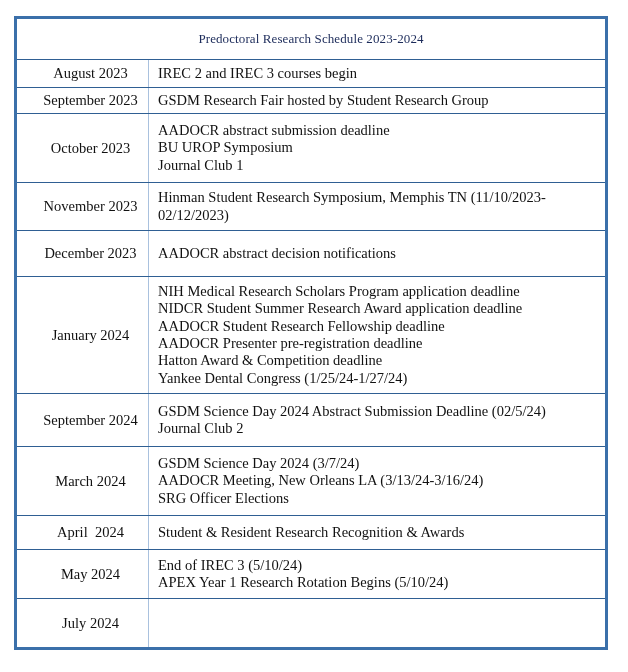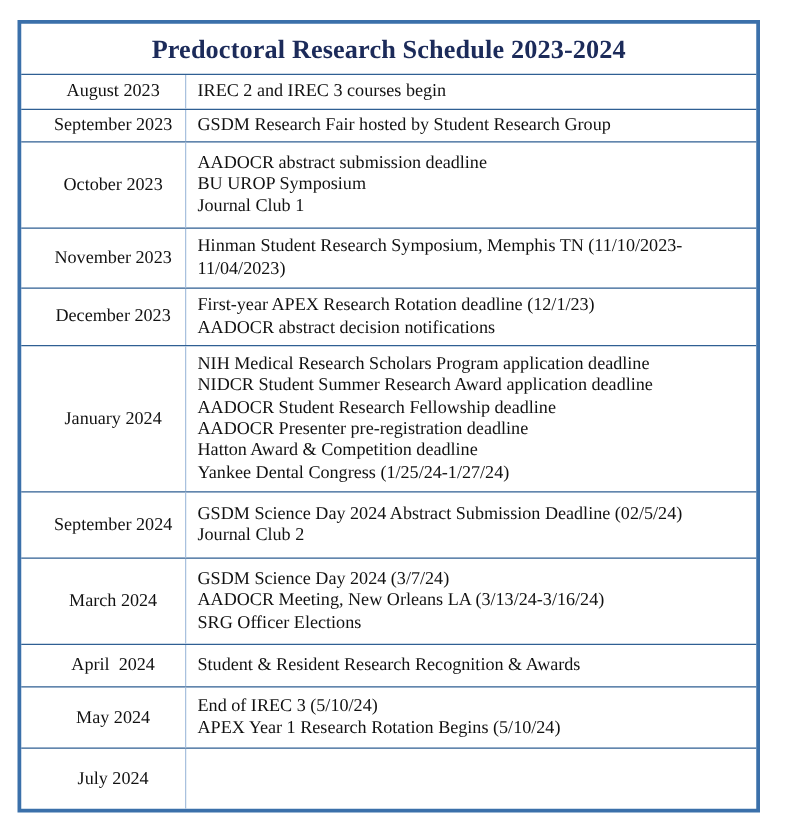--- a/index.html
+++ b/index.html
@@ -23,22 +23,22 @@
       background: #ffffff;
     }
     .title-row {
       height: 40px;
       display: flex;
       align-items: center;
       justify-content: center;
       border-bottom: 1.5px solid #2f5f93;
     }
     .title {
-      font-weight: bold;
-      font-size: 21px;
+      font-weight: normal;
+      font-size: 13px;
       color: #1c2b5a;
       letter-spacing: 0.1px;
     }
     .row {
       display: flex;
       border-bottom: 1.5px solid #2f5f93;
       box-sizing: border-box;
     }
     .row:last-child { border-bottom: none; }
     .month {
@@ -91,28 +91,27 @@
       <span class="event">AADOCR abstract submission deadline</span>
       <span class="event">BU UROP Symposium</span>
       <span class="event">Journal Club 1</span>
     </div>
   </div>
 
   <div class="row" style="height:48px">
     <div class="month">November 2023</div>
     <div class="events">
       <span class="event">Hinman Student Research Symposium, Memphis TN (11/10/2023-</span>
-      <span class="event">11/04/2023)</span>
+      <span class="event">02/12/2023)</span>
     </div>
   </div>
 
   <div class="row" style="height:46px">
     <div class="month">December 2023</div>
     <div class="events">
-      <span class="event">First-year APEX Research Rotation deadline (12/1/23)</span>
       <span class="event">AADOCR abstract decision notifications</span>
     </div>
   </div>
 
   <div class="row" style="height:117px">
     <div class="month">January 2024</div>
     <div class="events">
       <span class="event">NIH Medical Research Scholars Program application deadline</span>
       <span class="event">NIDCR Student Summer Research Award application deadline</span>
       <span class="event">AADOCR Student Research Fellowship deadline</span>

